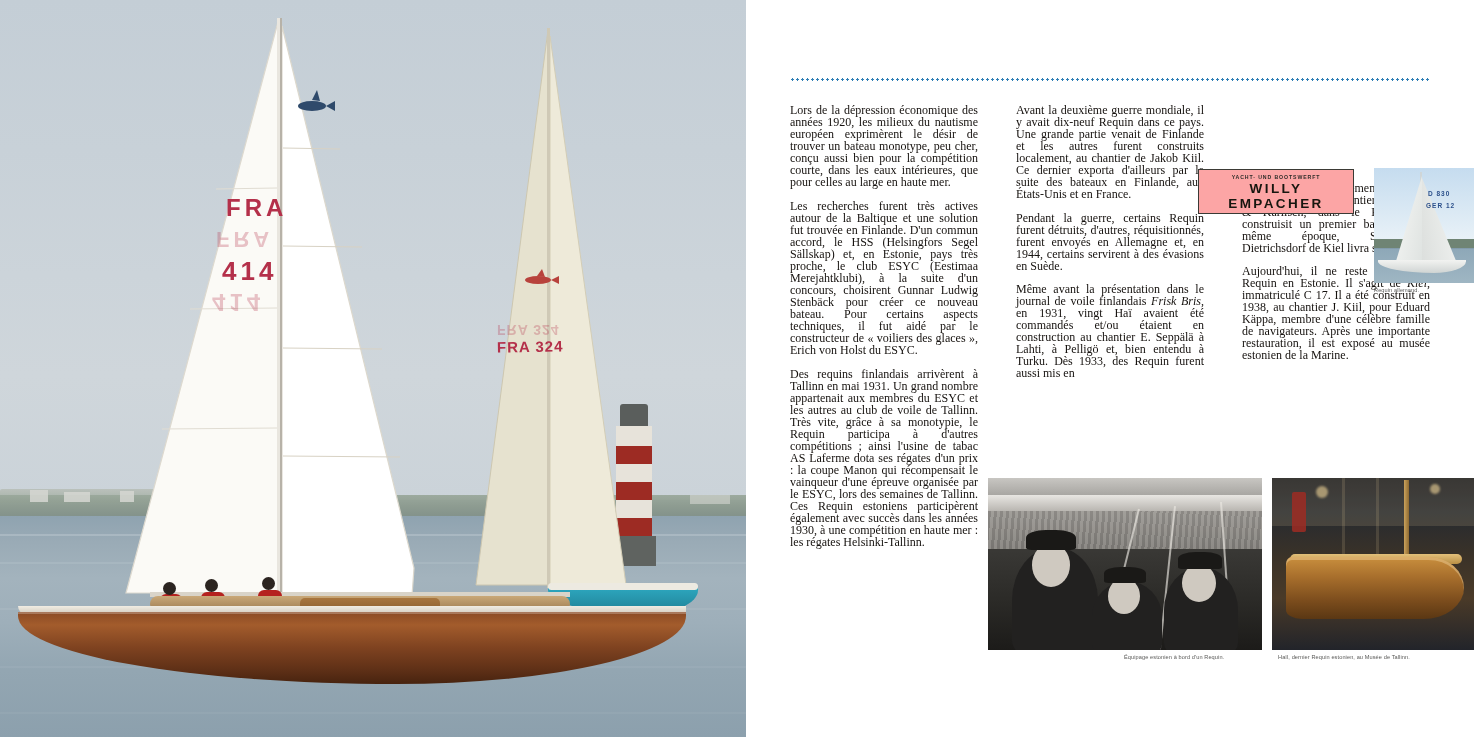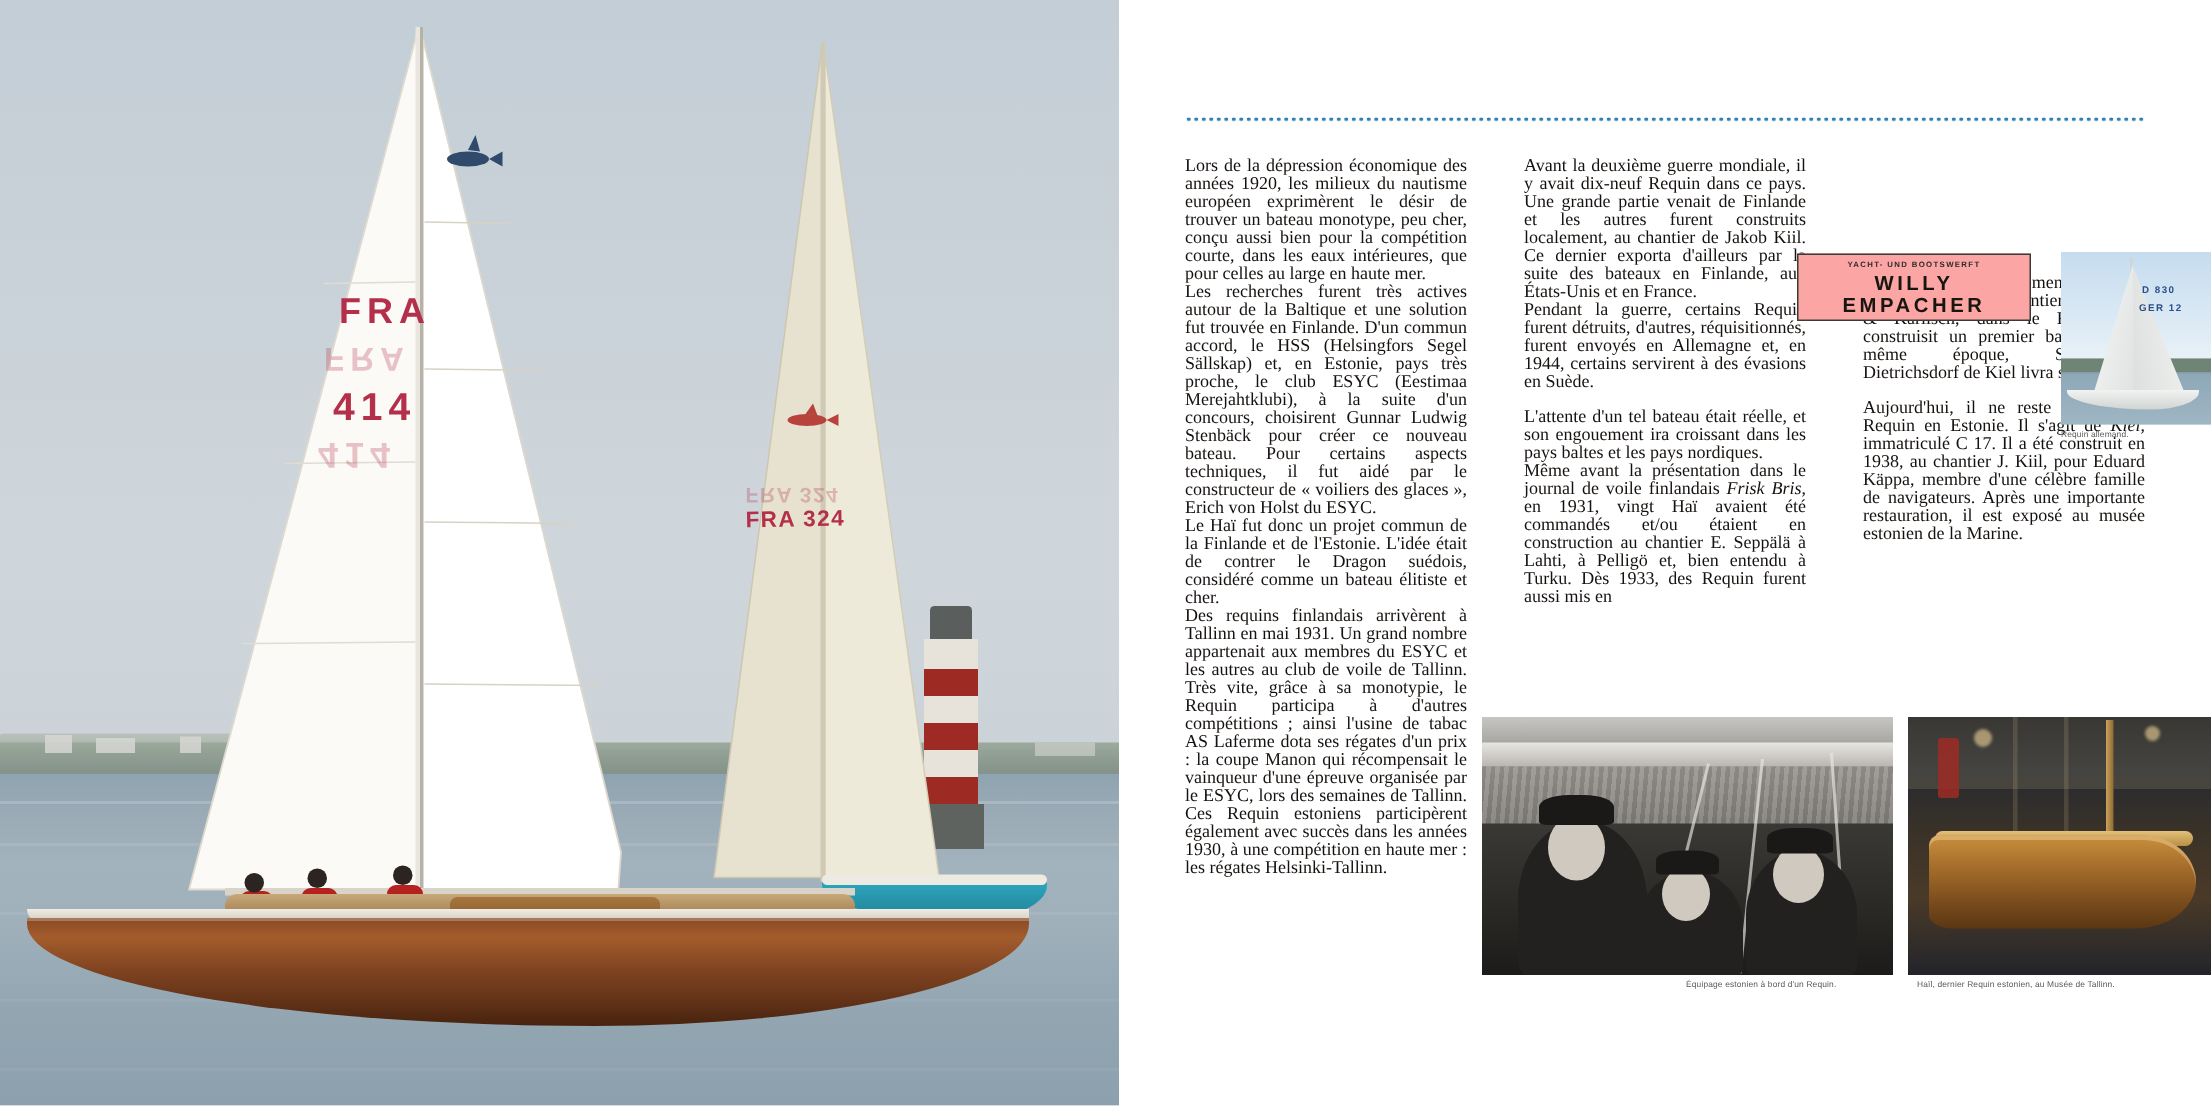--- a/index.html
+++ b/index.html
@@ -115,21 +115,21 @@
   .col {
     position:absolute; top:16px; width:188px;
     font-size:12px; line-height:12px;
     text-align: justify; text-justify: inter-word;
     color:#15110e; hyphens:none;
   }
   .col.c1 { left:0; }
   .col.c2 { left:226px; }
   .col.c3 { left:452px; }
   .col p { margin:0; text-align: justify; }
-  .col p + p { margin-top:0; }
+  .col p + p { margin-top:12px; }
   .col .gap { height:11px; }
   em { font-style: italic; }
 
   
   .ad {
     position:absolute; left:1198px; top:169px; width:156px; height:45px;
     background:#fca5a5; border:1px solid #3b3a35;
     overflow:hidden;
   }
   .ad-l1 {
@@ -304,29 +304,27 @@
   </div>
 
   <div class="text-page">
     <div class="rule-dots"></div>
 
     <div class="cols">
 
       <div class="col c1">
         <p>Lors de la dépression économique des années 1920, les milieux du nautisme européen exprimèrent le désir de trouver un bateau monotype, peu cher, conçu aussi bien pour la compétition courte, dans les eaux intérieures, que pour celles au large en haute mer.</p>
         <p>Les recherches furent très actives autour de la Baltique et une solution fut trouvée en Finlande. D'un commun accord, le HSS (Helsingfors Segel Sällskap) et, en Estonie, pays très proche, le club ESYC (Eestimaa Merejahtklubi), à la suite d'un concours, choisirent Gunnar Ludwig Stenbäck pour créer ce nouveau bateau. Pour certains aspects techniques, il fut aidé par le constructeur de « voiliers des glaces », Erich von Holst du ESYC.</p>
-        <p>Le Haï fut donc un projet commun de la Finlande et de l'Estonie. L'idée était de contrer le Dragon suédois, considéré comme un bateau élitiste et cher.</p>
         <p>Des requins finlandais arrivèrent à Tallinn en mai 1931. Un grand nombre appartenait aux membres du ESYC et les autres au club de voile de Tallinn. Très vite, grâce à sa monotypie, le Requin participa à d'autres compétitions ; ainsi l'usine de tabac AS Laferme dota ses régates d'un prix : la coupe Manon qui récompensait le vainqueur d'une épreuve organisée par le ESYC, lors des semaines de Tallinn. Ces Requin estoniens participèrent également avec succès dans les années 1930, à une compétition en haute mer : les régates Helsinki-Tallinn.</p>
       </div>
 
       <div class="col c2" style="height:420px;">
         <p>Avant la deuxième guerre mondiale, il y avait dix-neuf Requin dans ce pays. Une grande partie venait de Finlande et les autres furent construits localement, au chantier de Jakob Kiil. Ce dernier exporta d'ailleurs par la suite des bateaux en Finlande, aux États-Unis et en France.</p>
         <p>Pendant la guerre, certains Requin furent détruits, d'autres, réquisitionnés, furent envoyés en Allemagne et, en 1944, certains servirent à des évasions en Suède.</p>
         <div class="gap"></div>
-        <p>L'attente d'un tel bateau était réelle, et son engouement ira croissant dans les pays baltes et les pays nordiques.</p>
         <p>Même avant la présentation dans le journal de voile finlandais <em>Frisk Bris</em>, en 1931, vingt Haï avaient été commandés et/ou étaient en construction au chantier E. Seppälä à Lahti, à Pelligö et, bien entendu à Turku. Dès 1933, des Requin furent aussi mis en</p>
       </div>
 
       <div class="col c3">
         <div style="height:78px;"></div>
         <p>L'Allemagne est également conquise, puisqu'en 1935 le chantier Empacher &amp; Karlisch, dans le Königsberg, construisit un premier bateau. À la même époque, Scharnstein-Dietrichsdorf de Kiel livra six requins.</p>
         <div class="gap"></div>
         <p>Aujourd'hui, il ne reste plus qu'un Requin en Estonie. Il s'agit de <em>Kiel</em>, immatriculé C 17. Il a été construit en 1938, au chantier J. Kiil, pour Eduard Käppa, membre d'une célèbre famille de navigateurs. Après une importante restauration, il est exposé au musée estonien de la Marine.</p>
       </div>
     </div>

